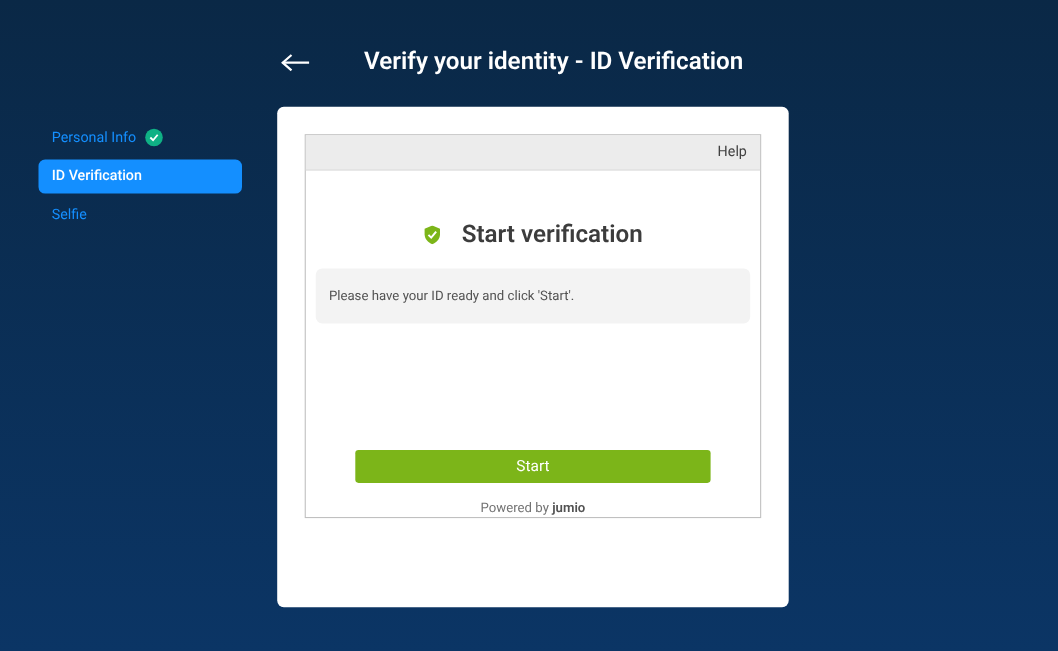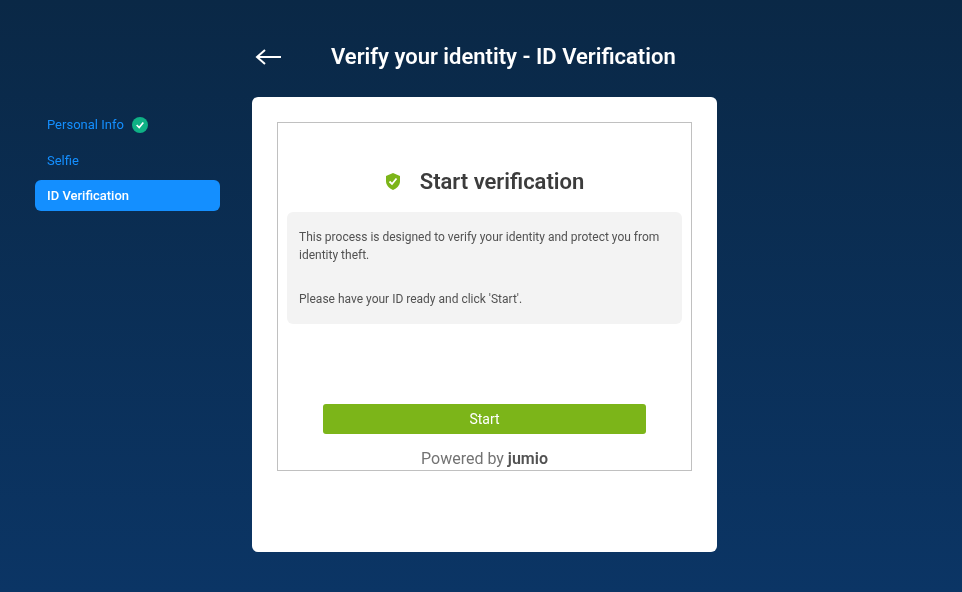--- a/index.html
+++ b/index.html
@@ -38,21 +38,21 @@
     }
     .container {
       display: flex;
     }
     .sidebar {
       width: 220px;
       padding: 12px 0 0 35px;
     }
     .sidebar-item {
       display: flex;
-      align-items: flex-start;
+      align-items: center;
       font-size: 13px;
       padding: 8px 12px;
       border-radius: 6px;
       margin-bottom: 4px;
       cursor: pointer;
     }
     .sidebar-item-completed {
       color: #148fff;
     }
     .sidebar-item-active {
@@ -164,21 +164,21 @@
       border-radius: 3px;
       width: 323px;
       height: 30px;
       font-size: 14px;
       font-weight: 400;
       cursor: pointer;
       font-family: inherit;
     }
     .footer-text {
       text-align: center;
-      font-size: 16px;
+      font-size: 12px;
       color: #737373;
       margin-top: 14px;
       line-height: 1.4;
     }
     .footer-text .brand {
       font-weight: 600;
       color: #525252;
     }
     .footer-text .link {
       color: #737373;
@@ -206,40 +206,42 @@
 <div class="container">
   <div class="sidebar">
     <div class="sidebar-item sidebar-item-completed">
       <span>Personal Info</span>
       <span class="check-badge">
         <svg viewBox="0 0 12 12">
             <polyline points="2,6 5,9 10,3" stroke="white" stroke-width="2" fill="none"></polyline>
           </svg>
       </span>
     </div>
+    <div class="sidebar-item sidebar-item-active">
+      <span>ID Verification</span>
+    </div>
     <div class="sidebar-item sidebar-item-pending">
       <span>Selfie</span>
     </div>
-    <div class="sidebar-item sidebar-item-active">
-      <span>ID Verification</span>
-    </div>
   </div>
 
   <div class="main-panel">
     <div class="inner-frame">
+      <div class="frame-topbar">
+        <span class="help-link">Help</span>
+      </div>
       <div class="frame-body">
         <div class="title-row">
           <svg class="shield-icon" viewBox="0 0 16 17">
             <path d="M8 0 L15 3 L15 8 C15 12 12 15.5 8 17 C4 15.5 1 12 1 8 L1 3 Z" fill="#7cb519"></path>
             <polyline points="4.5,8.5 7,11 11.5,5.5" stroke="white" stroke-width="1.8" fill="none"></polyline>
           </svg>
           <div class="content-title">Start verification</div>
         </div>
         <div class="info-box">
-          <p>This process is designed to verify your identity and protect you from identity theft.</p>
           <p>Please have your ID ready and click 'Start'.</p>
         </div>
         <div class="spacer"></div>
         <button class="start-button">Start</button>
         <div class="footer-text">
           <div>
             <span>Powered by </span><span class="brand">jumio</span>
           </div>
         </div>
       </div>

